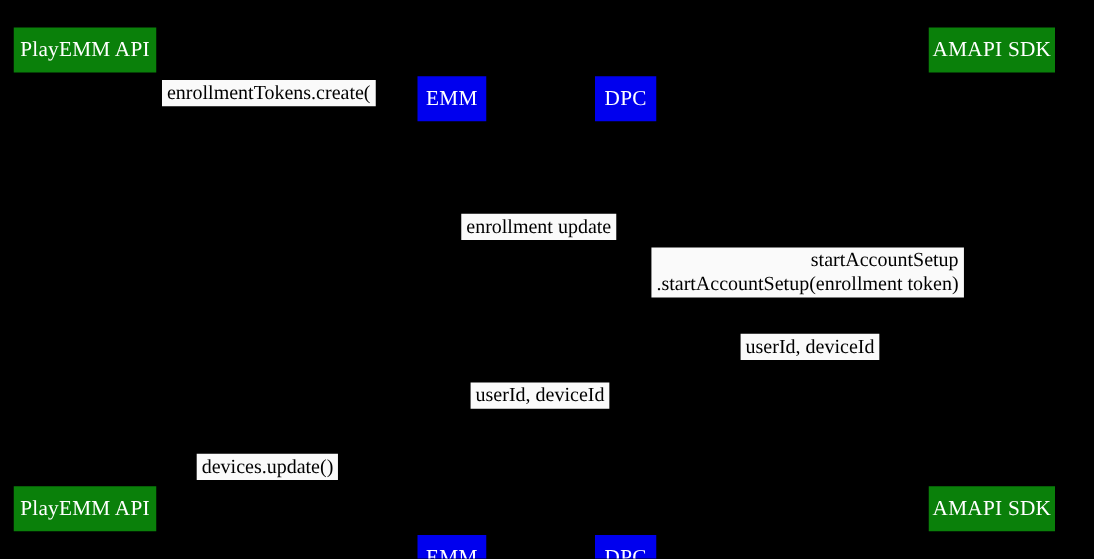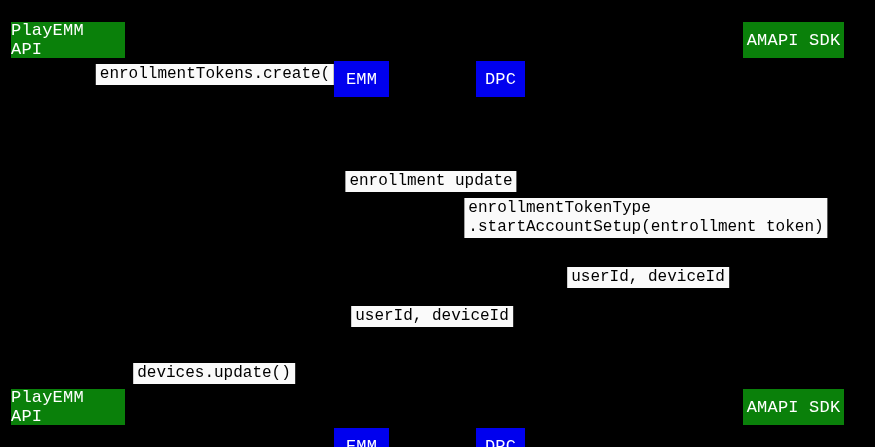--- a/index.html
+++ b/index.html
@@ -5,21 +5,21 @@
   html, body {
     margin: 0;
     padding: 0;
     background: #000000;
   }
   .stage {
     position: relative;
     width: 875px;
     height: 447px;
     background: var(--background, #000000);
-    font-family: Liberation Mono, monospace;
+    font-family: Liberation Serif, serif;
     overflow: hidden;
   }
   .actor {
     position: absolute;
     height: 36px;
     display: flex;
     align-items: center;
     justify-content: center;
     color: var(--actor-text, #ffffff);
     font-size: 17px;
@@ -31,21 +31,21 @@
   .actor.green { background: var(--actor-green, #0a800a); }
   .actor.blue { background: var(--actor-blue, #0000ee); margin-top: 39px; }
   .msg {
     position: absolute;
     transform: translateX(-50%);
     background: var(--label-bg, #fafafa);
     color: var(--label-text, #000000);
     font-size: 16px;
     line-height: 19px;
     padding: 1px 4px;
-    text-align: left;
+    text-align: right;
     white-space: nowrap;
   }
   .msg span { display: block; }
 </style>
 </head>
 <body>
 
 <div class="stage">
 
   <div class="actor green top" style="left:11px;width:114px">PlayEMM API</div>
@@ -56,22 +56,22 @@
   <div class="msg" style="left:215px;top:64px">
     <span>enrollmentTokens.create(</span>
   </div>
 
 
   <div class="msg" style="left:431px;top:171px">
     <span>enrollment update</span>
   </div>
 
   <div class="msg" style="left:646px;top:198px">
-    <span>enrollmentTokenType</span>
-    <span>.startAccountSetup(entrollment token)</span>
+    <span>startAccountSetup</span>
+    <span>.startAccountSetup(enrollment token)</span>
   </div>
 
   <div class="msg" style="left:648px;top:267px">
     <span>userId, deviceId</span>
   </div>
 
   <div class="msg" style="left:432px;top:306px">
     <span>userId, deviceId</span>
   </div>
 

